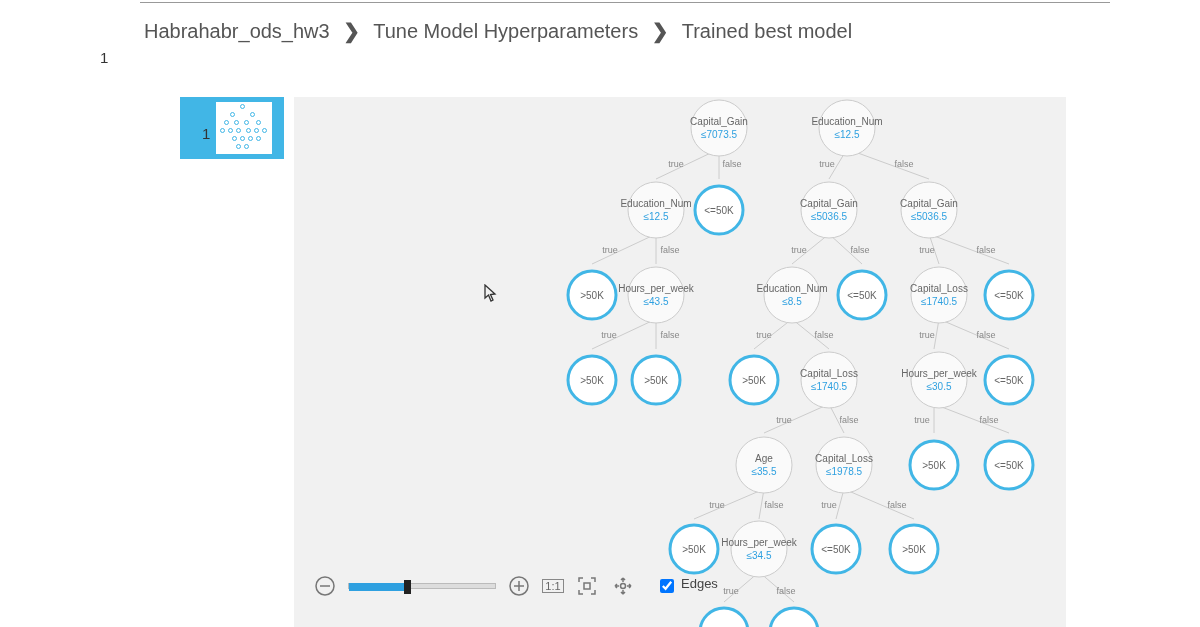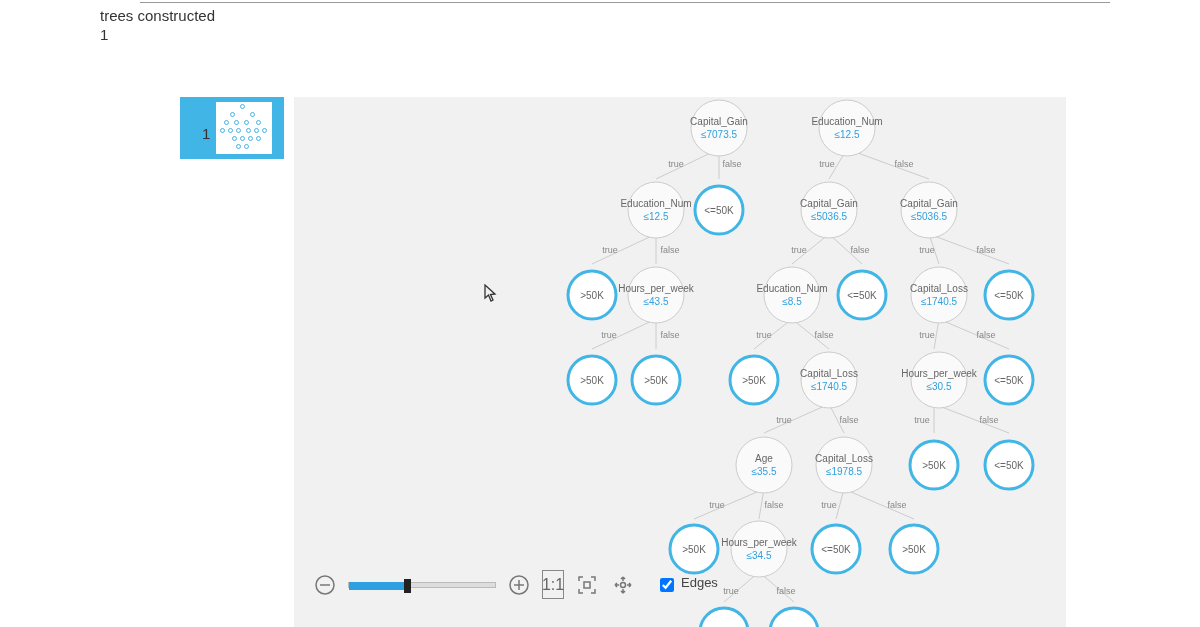--- a/index.html
+++ b/index.html
@@ -36,42 +36,48 @@
     background: #f1f1f1; overflow: hidden;
   }
   .toolbar {
     position: absolute; left: 18px; bottom: 30px; display: flex; align-items: center;
     gap: 10px; z-index: 5;
   }
   .tool-btn {
     width: 26px; height: 26px; display: flex; align-items: center; justify-content: center;
     color: #555;
   }
-  .tool-box { border: 1.5px solid #888; width: 22px; height: 29px; display:flex;align-items:center;justify-content:center;font-size:16px;color:#666;}
+  .tool-box { border: 1.5px solid #888; width: 22px; height: 14px; display:flex;align-items:center;justify-content:center;font-size:11px;color:#666;}
   .slider {
     width: 148px; height: 6px; background: #ddd; border: 1px solid #bbb; position: relative;
   }
   .slider-fill { position: absolute; left: 0; top: -1px; height: 8px; width: 55px; background: #2ea0e0; }
   .slider-thumb { position: absolute; top: -4px; left: 55px; width: 7px; height: 14px; background: #222; }
   .edges-chk { display: flex; align-items: flex-start; gap: 4px; font-size: 13px; color: #444; margin-left: 10px;}
   .edges-chk input { width: 14px; height: 14px; }
   svg.tree { position: absolute; left: 0; top: 0; }
   .node-label { font-size: 10px; fill: #666; text-anchor: middle; }
   .node-thr { font-size: 10px; fill: #2ea0e0; text-anchor: middle; }
   .leaf-label { font-size: 10px; fill: #666; text-anchor: middle; }
   .edge-label { font-size: 9px; fill: #888; text-anchor: middle; }
   
   .mini-node { position:absolute; border:1px solid #41b6e6; border-radius:50%; width:5px; height:5px; background:#fff; }
 </style>
 </head>
 <body>
 
 <div class="container">
   <div class="topbar"></div>
-  <div class="info-row">trees constructed</div>
+  <div class="breadcrumb">
+    <span>Habrahabr_ods_hw3</span>
+    <span class="sep">❯</span>
+    <span>Tune Model Hyperparameters</span>
+    <span class="sep">❯</span>
+    <span>Trained best model</span>
+  </div>
   <div class="info-count">1</div>
 
   <div class="main">
     <div class="thumb-strip">
       <div class="thumb-idx">1</div>
       <div class="thumb-img">
         <div class="mini-node" style="left:24px;top:2px"></div>
         <div class="mini-node" style="left:14px;top:10px"></div>
           <div class="mini-node" style="left:34px;top:10px"></div>
         <div class="mini-node" style="left:8px;top:18px"></div>

